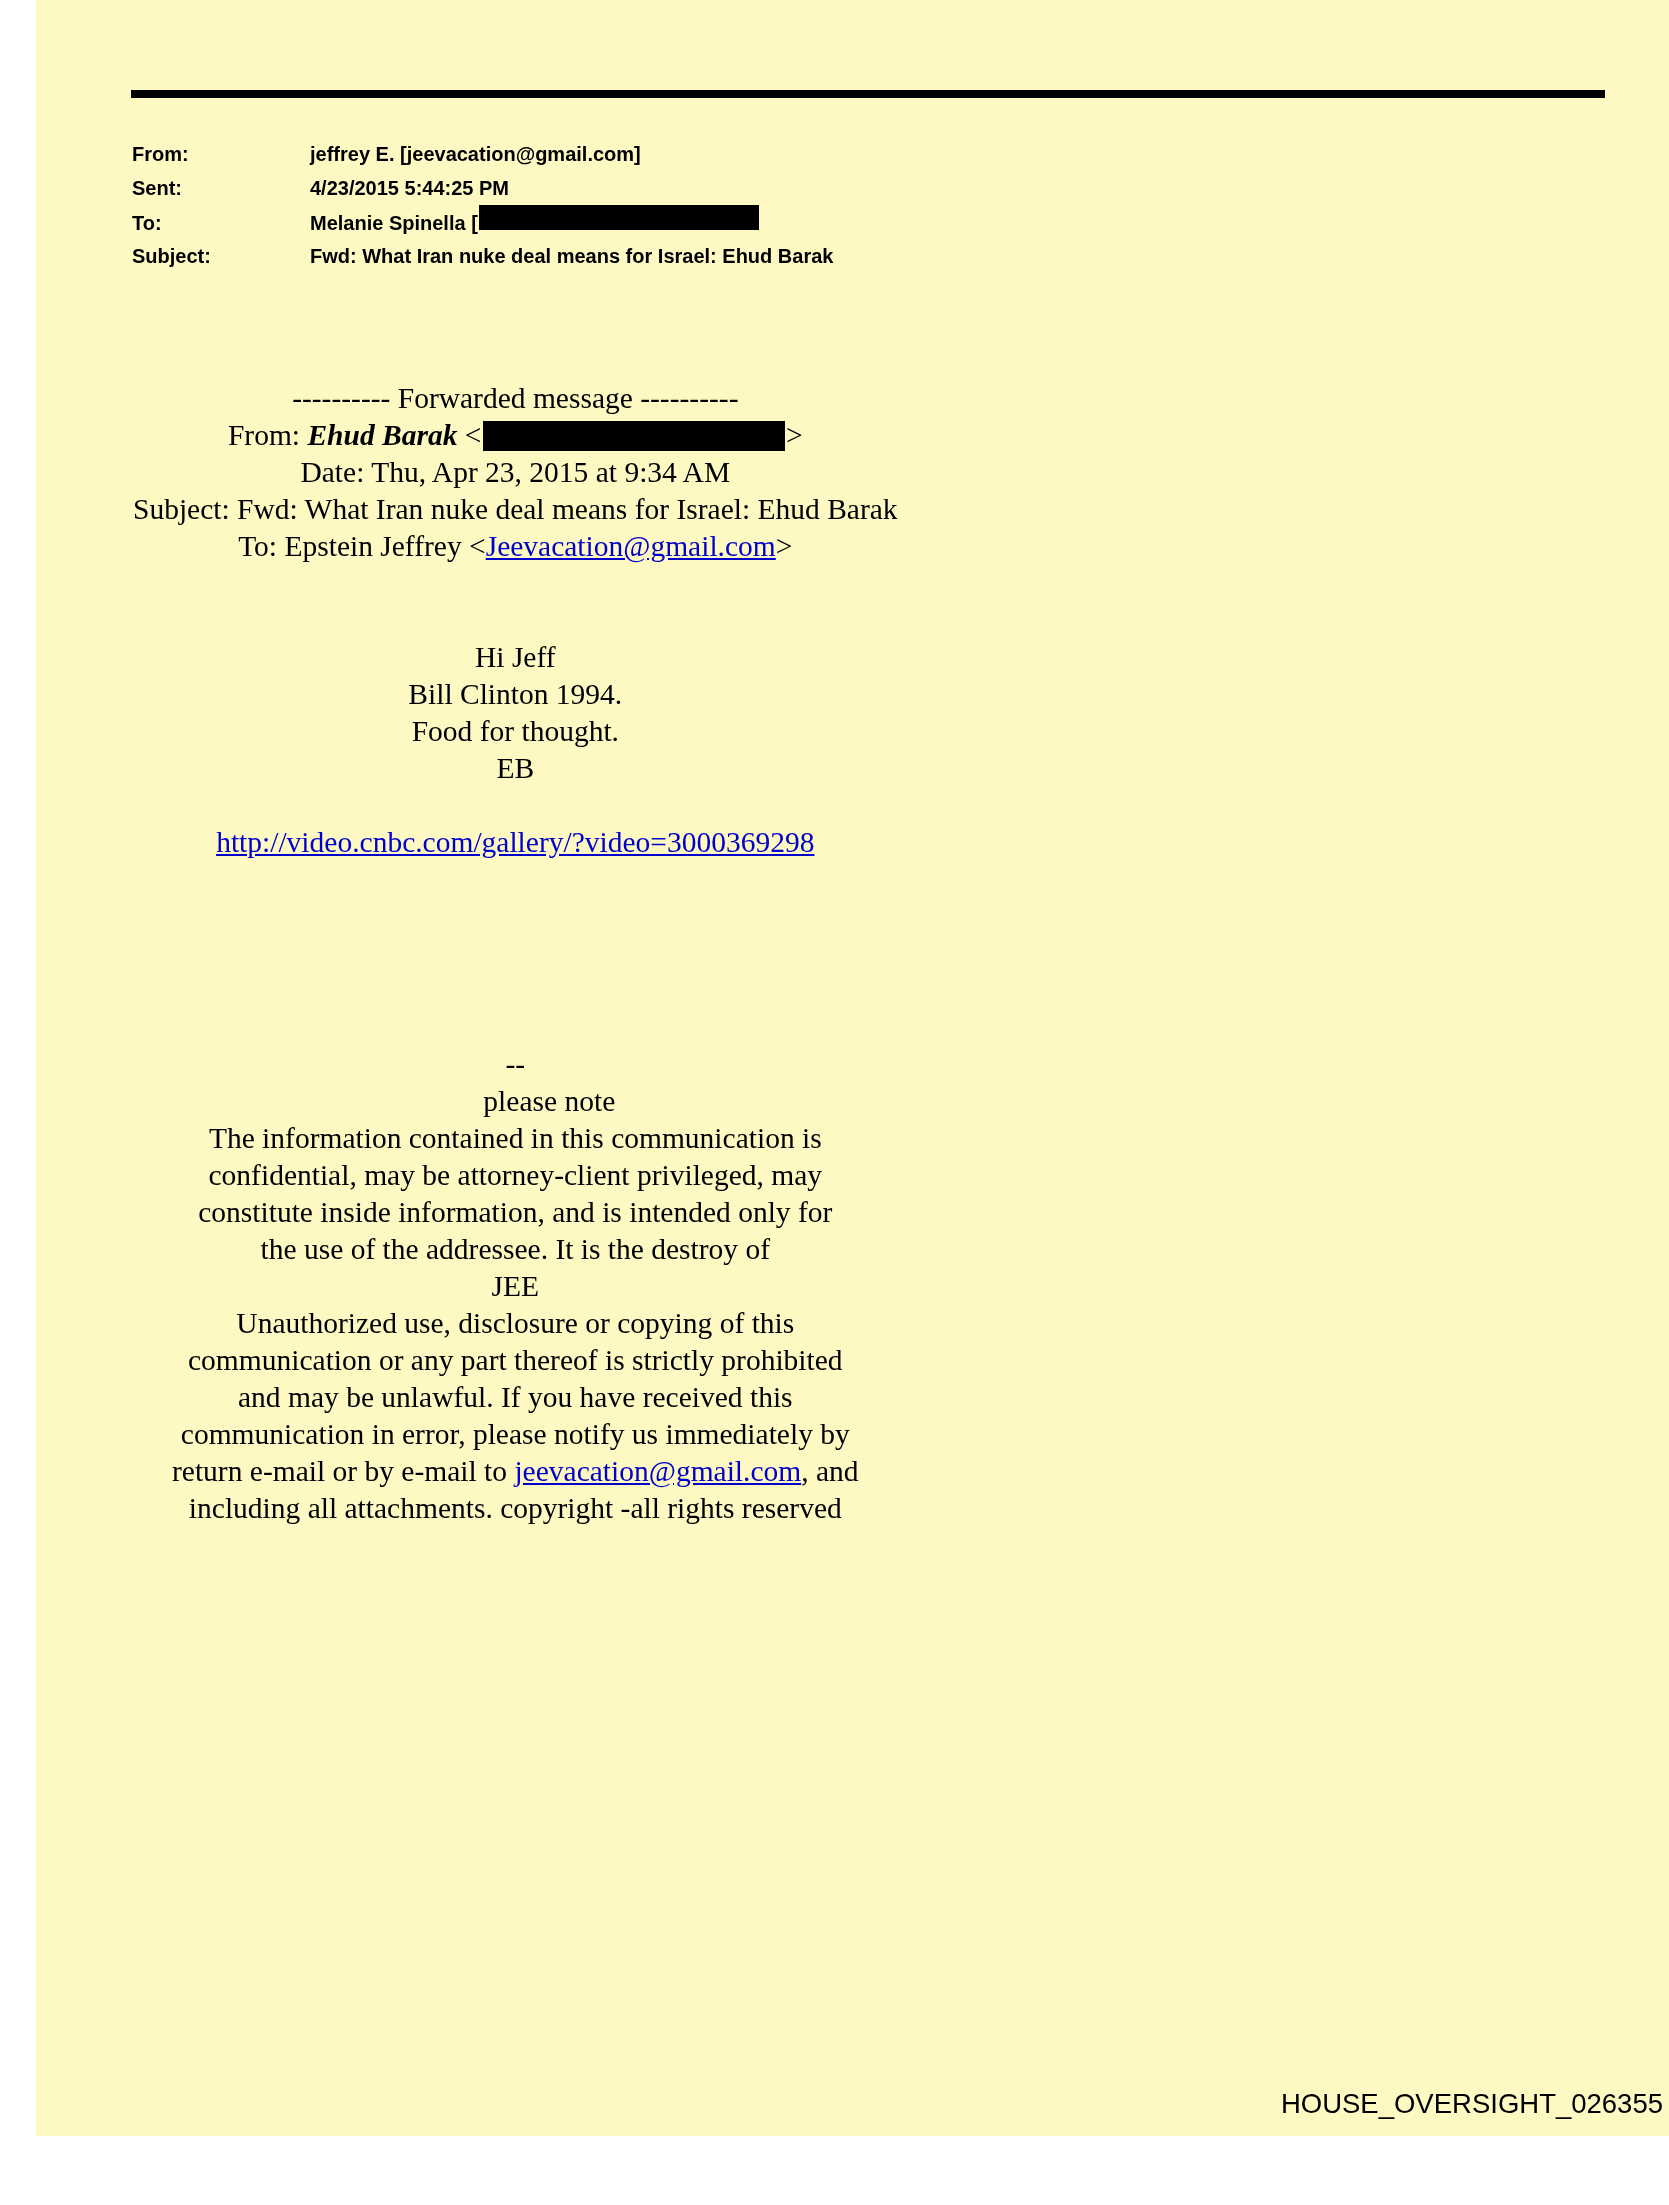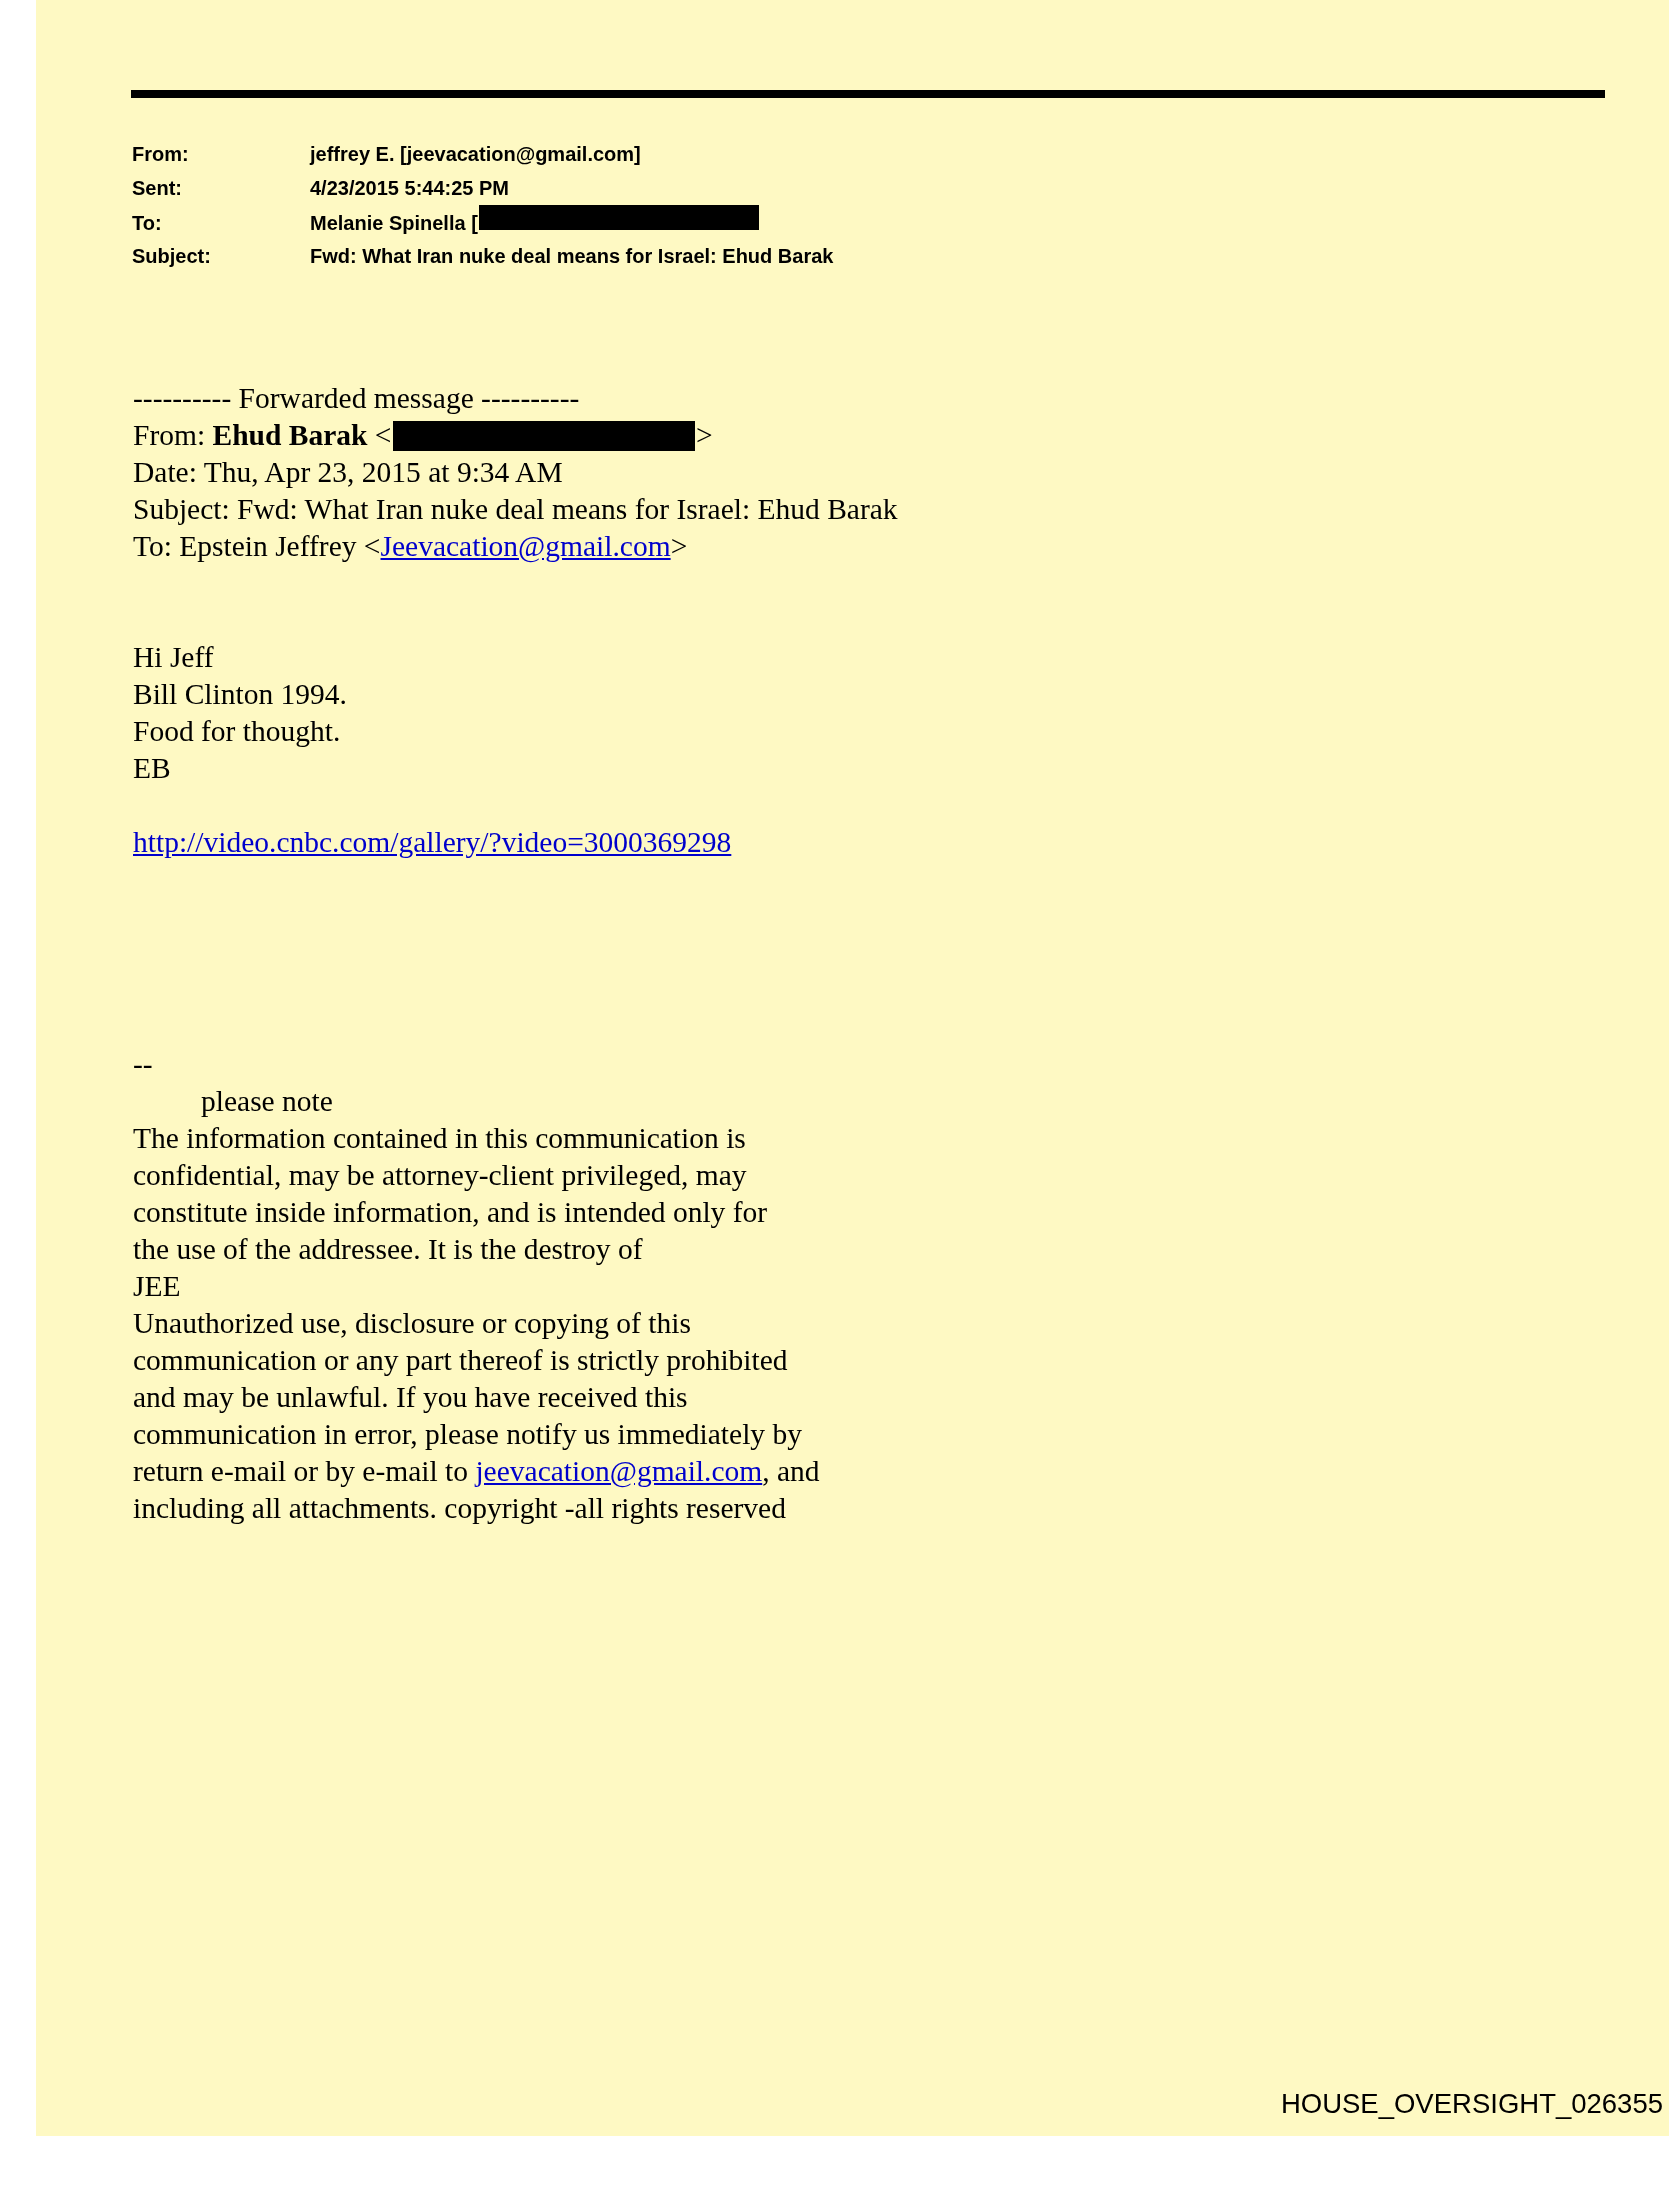--- a/index.html
+++ b/index.html
@@ -55,25 +55,26 @@
     margin: 0 1.3px;
   }
   .emailbody {
     position: absolute;
     left: 97px;
     top: 380px;
     font-family: "Liberation Serif", serif;
     font-size: 29.5px;
     line-height: 37px;
     color: #000000;
+    text-align: center;
   }
   .line { height: 37px; line-height: 37px; white-space: nowrap; }
   .sp { height: 37px; }
   .indent { padding-left: 68px; }
-  b { font-weight: 700; }
+  b { font-weight: 700; font-style: italic; }
   .link {
     color: #0000CC;
     text-decoration: underline;
     cursor: pointer;
   }
   .footer {
     position: absolute;
     right: 42px;
     bottom: 15.7px;
     font-family: "Liberation Sans", sans-serif;

